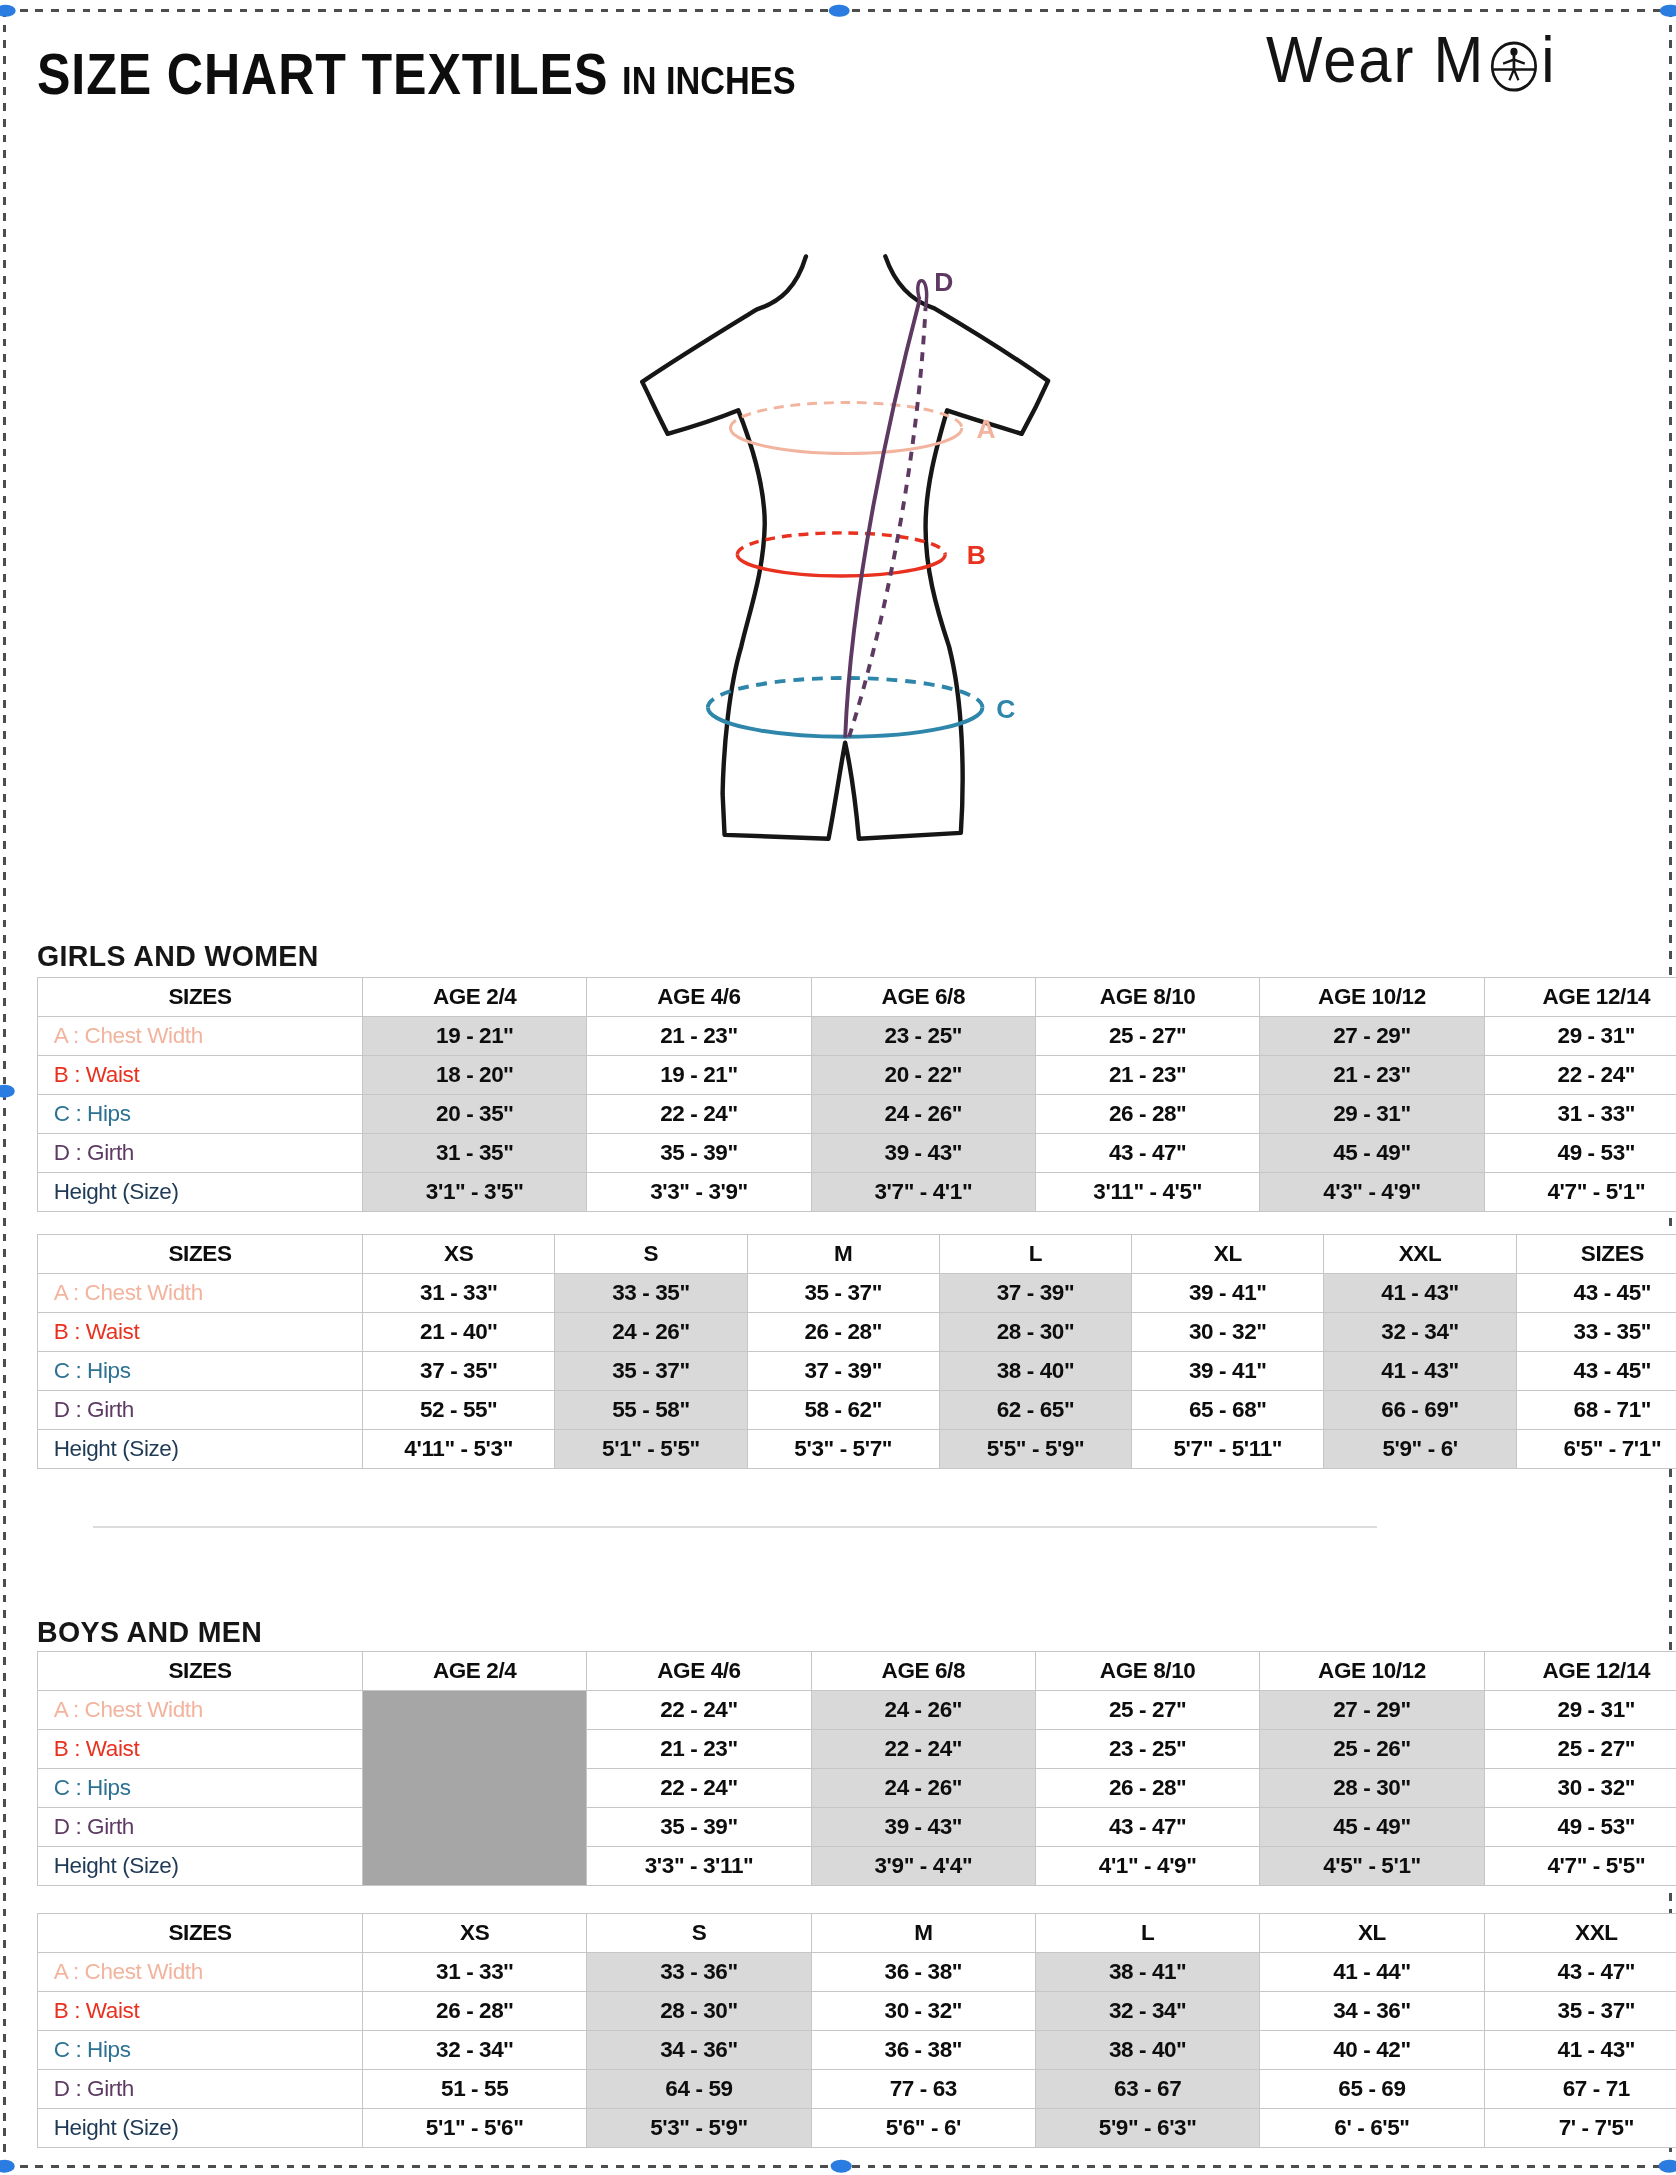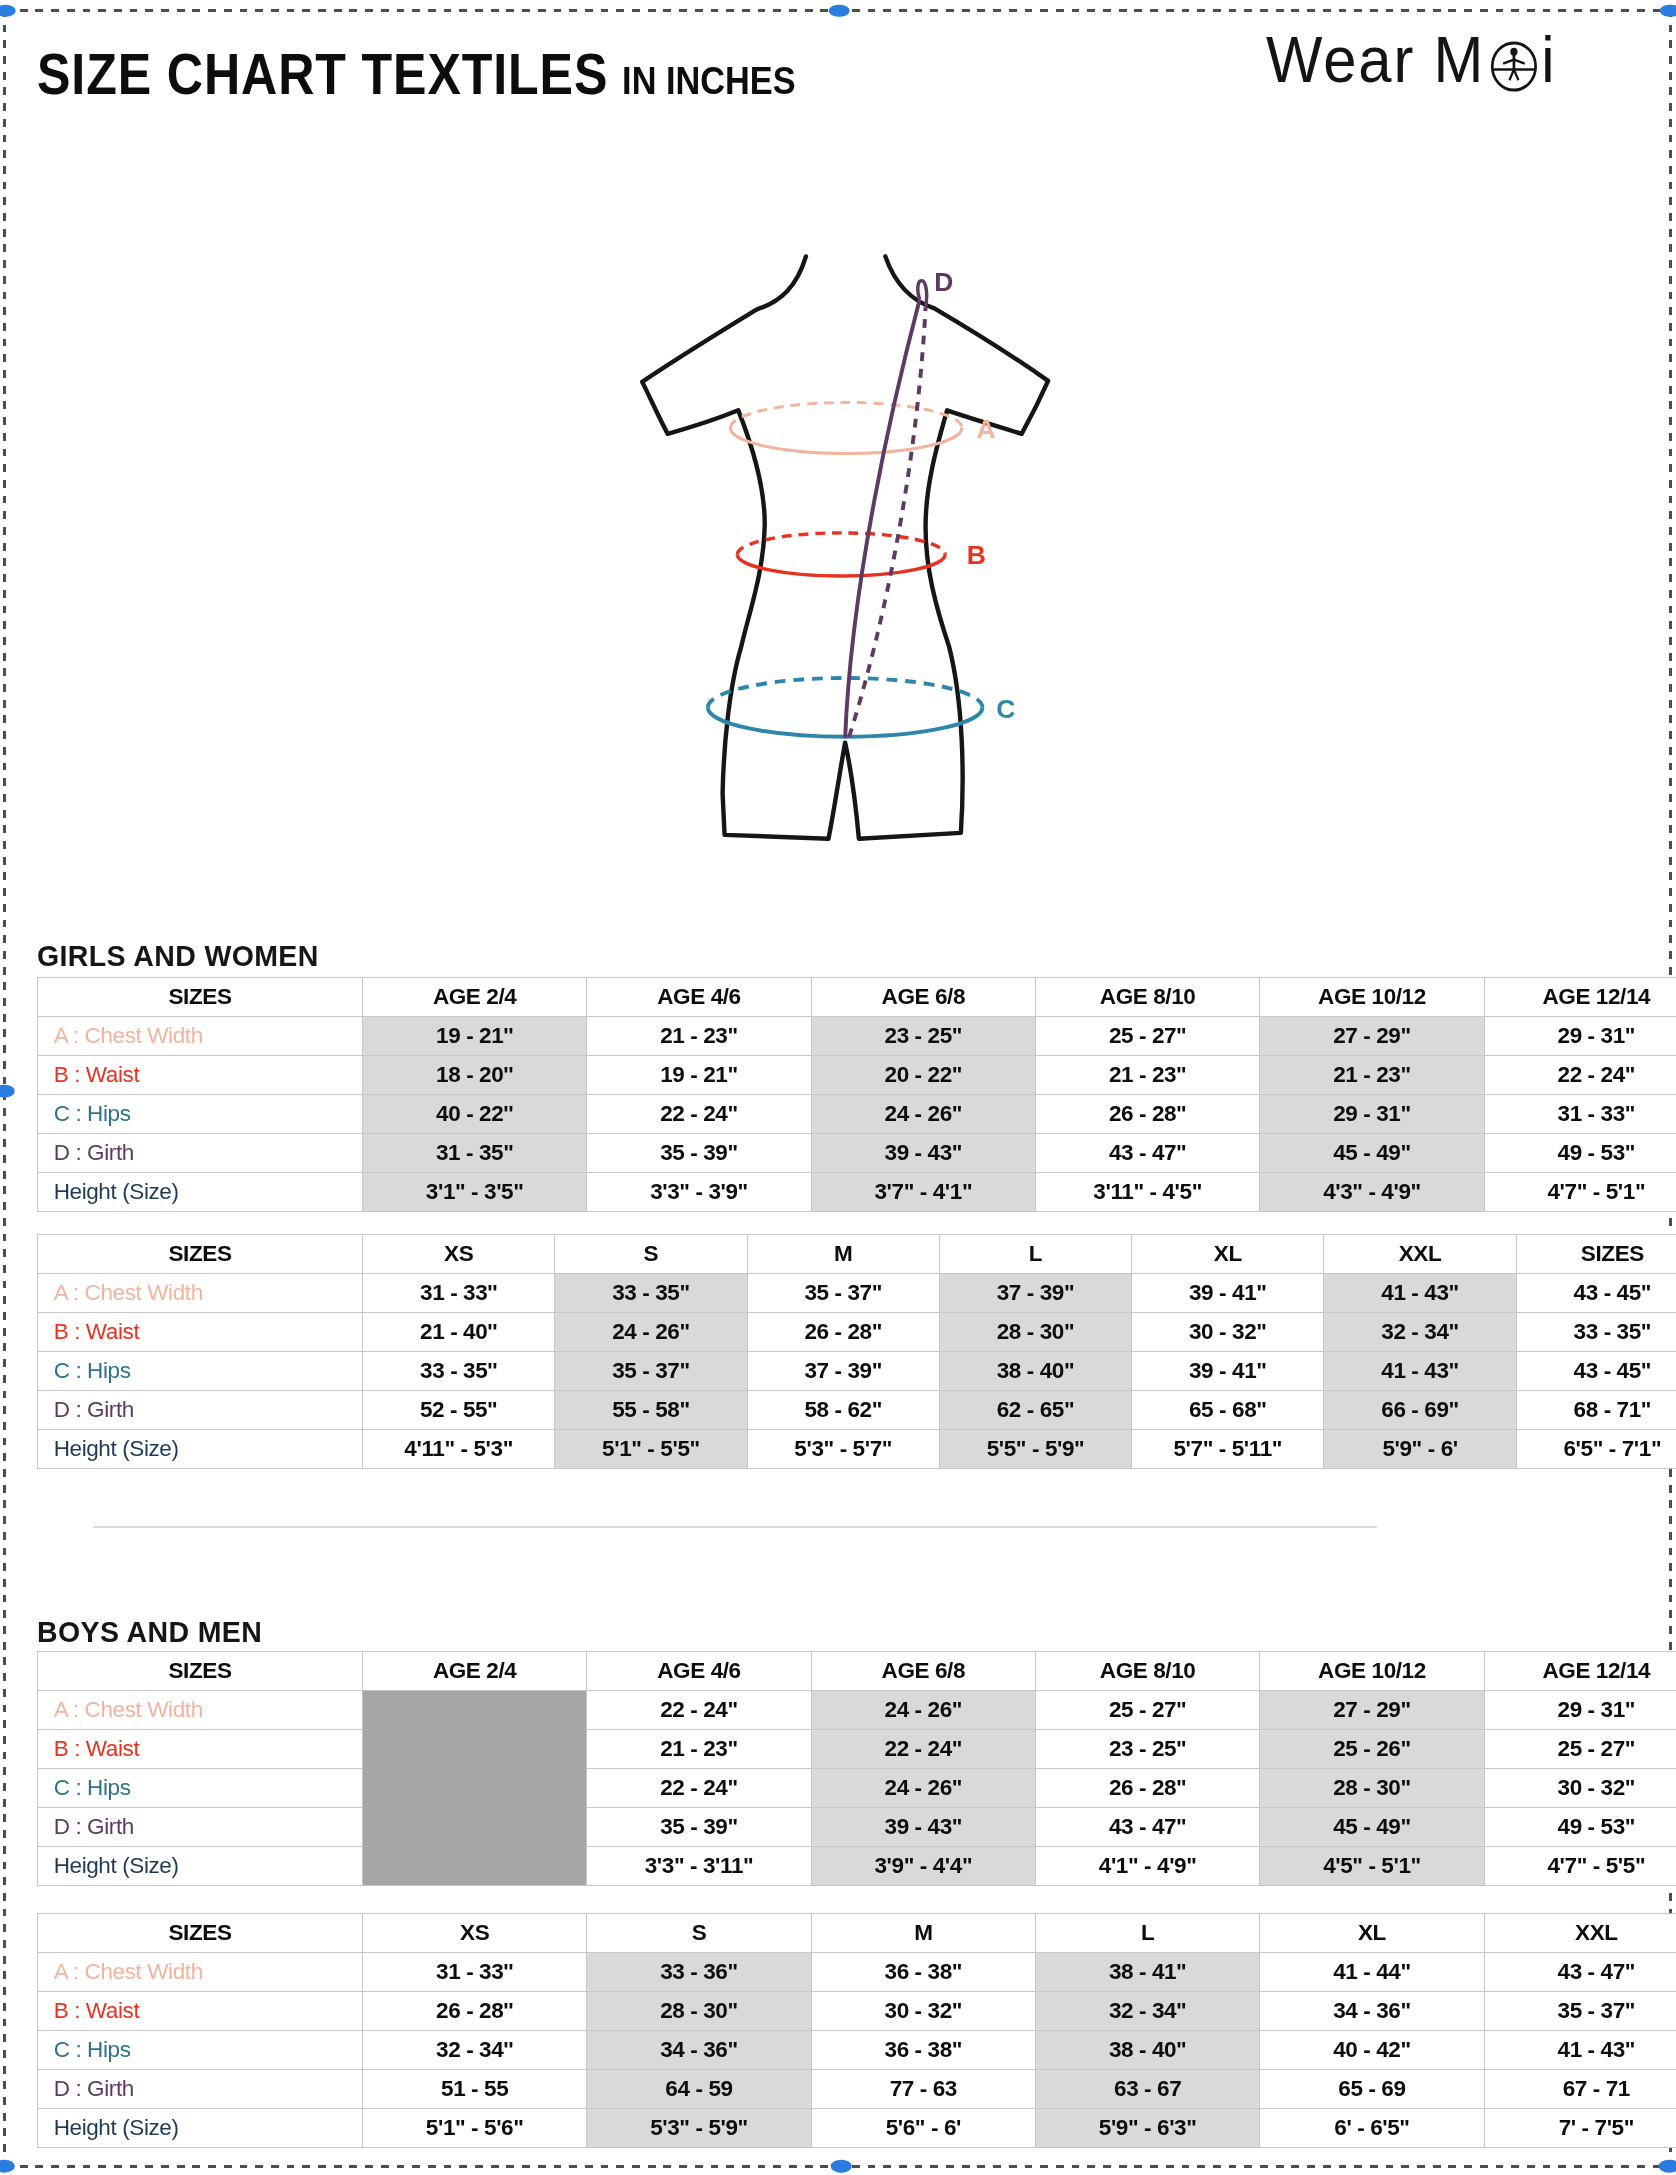--- a/index.html
+++ b/index.html
@@ -131,21 +131,21 @@
           <th style="color: rgb(232, 49, 31);">B : Waist</th>
           <td class="shaded">18 - 20''</td>
           <td>19 - 21"</td>
           <td class="shaded">20 - 22"</td>
           <td>21 - 23"</td>
           <td class="shaded">21 - 23"</td>
           <td>22 - 24"</td>
         </tr>
         <tr>
           <th style="color: rgb(45, 114, 147);">C : Hips</th>
-          <td class="shaded">40 - 22''</td>
+          <td class="shaded">20 - 35''</td>
           <td>22 - 24"</td>
           <td class="shaded">24 - 26"</td>
           <td>26 - 28"</td>
           <td class="shaded">29 - 31"</td>
           <td>31 - 33"</td>
         </tr>
         <tr>
           <th style="color: rgb(94, 58, 99);">D : Girth</th>
           <td class="shaded">31 - 35"</td>
           <td>35 - 39"</td>
@@ -206,21 +206,21 @@
           <td>21 - 40''</td>
           <td class="shaded">24 - 26"</td>
           <td>26 - 28"</td>
           <td class="shaded">28 - 30"</td>
           <td>30 - 32"</td>
           <td class="shaded">32 - 34"</td>
           <td>33 - 35"</td>
         </tr>
         <tr>
           <th style="color: rgb(45, 114, 147);">C : Hips</th>
-          <td>33 - 35''</td>
+          <td>37 - 35''</td>
           <td class="shaded">35 - 37"</td>
           <td>37 - 39"</td>
           <td class="shaded">38 - 40"</td>
           <td>39 - 41"</td>
           <td class="shaded">41 - 43"</td>
           <td>43 - 45"</td>
         </tr>
         <tr>
           <th style="color: rgb(94, 58, 99);">D : Girth</th>
           <td>52 - 55"</td>

